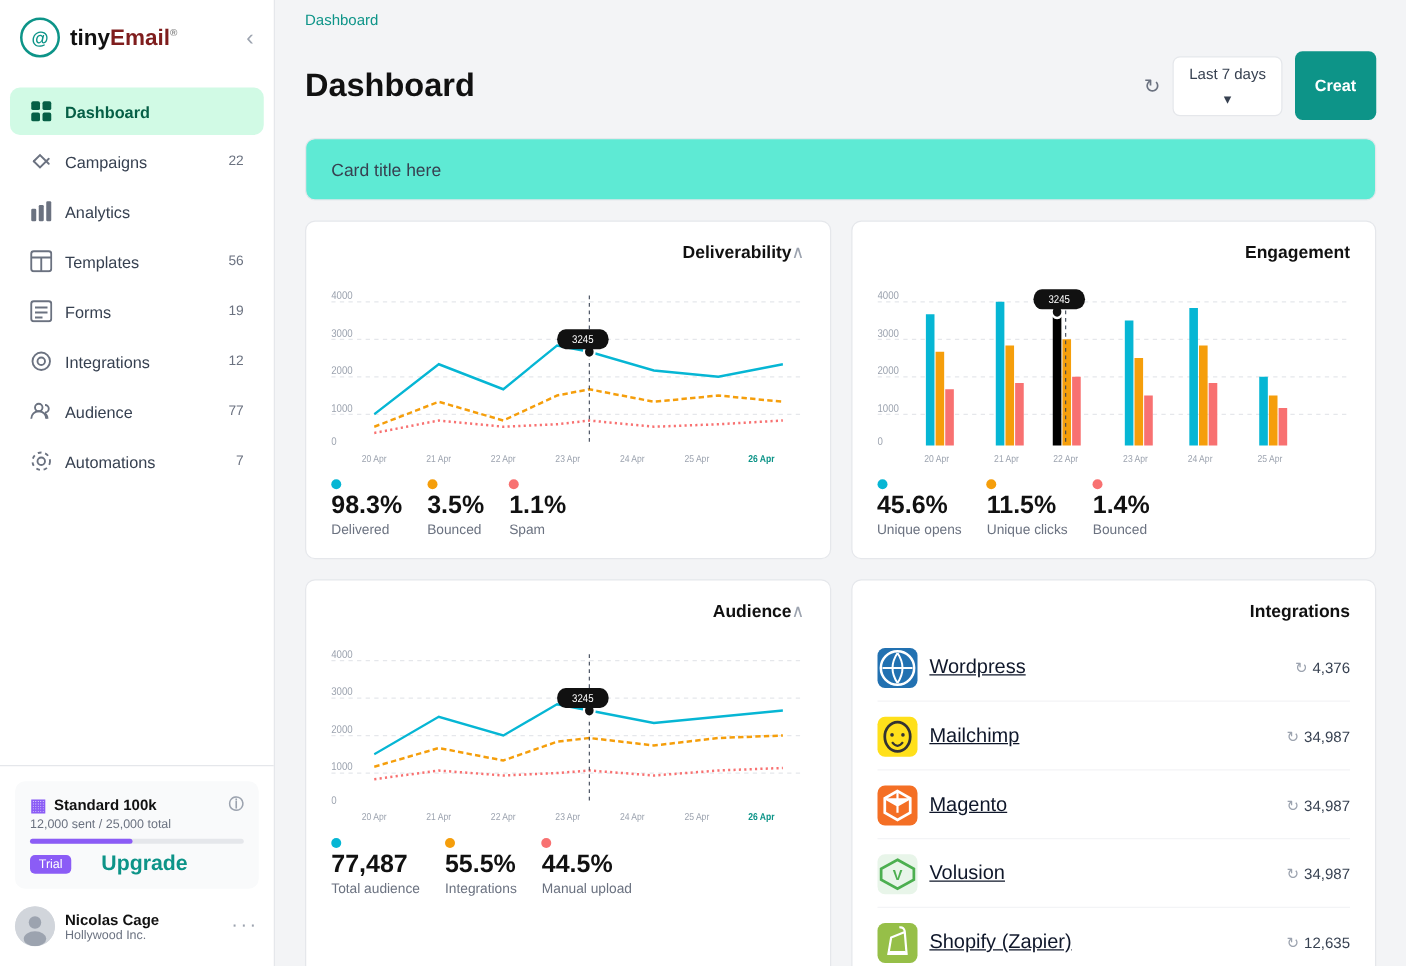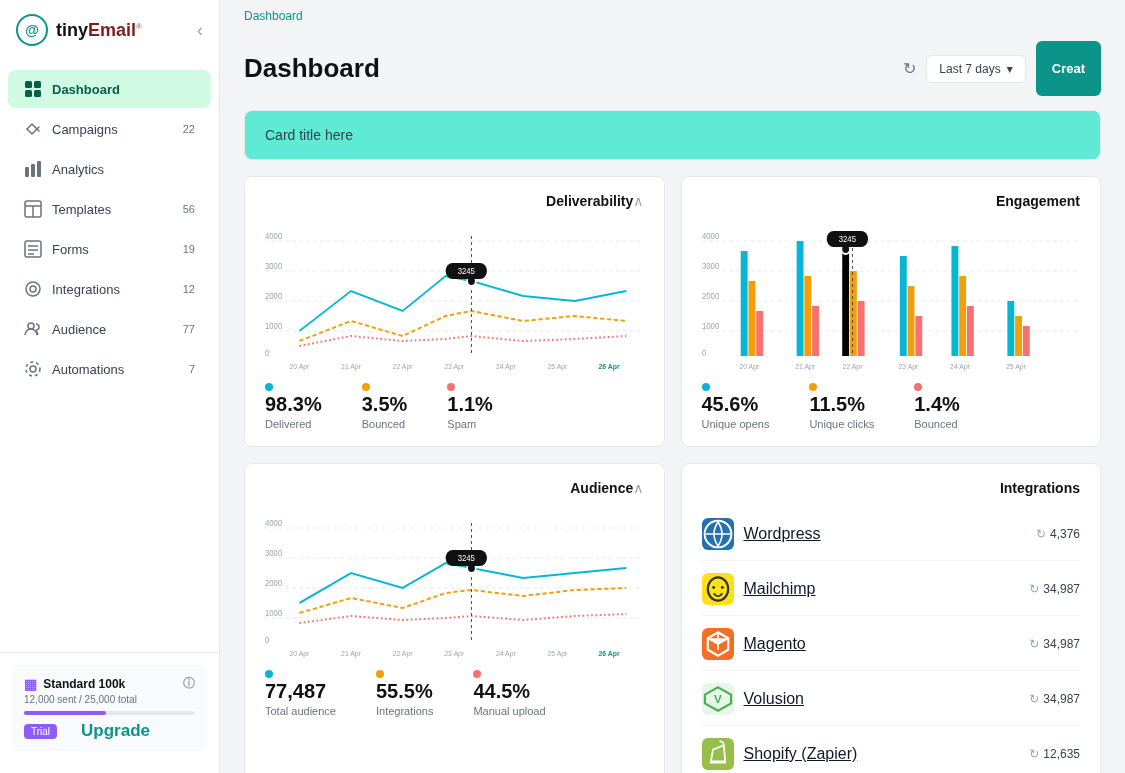--- a/index.html
+++ b/index.html
@@ -52,37 +52,37 @@
     .user-company { font-size: 10px; color: #6b7280; }
     .user-menu { color: #9ca3af; cursor: pointer; font-size: 16px; letter-spacing: 2px; }
 
     
     #main { flex: 1; display: flex; flex-direction: column; overflow: hidden; }
     .breadcrumb { font-size: 12px; color: #0d9488; font-weight: 500; }
     .page-title-row { display: flex; align-items: center; justify-content: space-between; padding: 18px 24px 14px; }
     .page-title { font-size: 26px; font-weight: 700; color: #111; }
     .topbar-actions { display: flex; align-items: center; gap: 10px; }
     .refresh-btn { color: #6b7280; cursor: pointer; font-size: 16px; }
-    .date-select { border: 1px solid #e5e7eb; border-radius: 6px; padding: 6px 12px; font-size: 12px; color: #374151; cursor: pointer; display: flex; align-items: center; gap: 6px; background: #fff; }
+    .date-select { border: 1px solid #e5e7eb; border-radius: 6px; padding: 6px 12px; font-size: 12px; color: #374151; cursor: pointer; display: flex; align-items: center; gap: 6px; background: #fff; flex-direction: column; }
     .create-btn { background: #0d9488; color: #fff; border: none; border-radius: 6px; padding: 20px 16px; font-size: 13px; font-weight: 600; cursor: pointer; }
 
     .content-area { flex: 1; overflow-y: auto; padding: 0 24px 24px; }
     .card-title-banner { background: #5eead4; border-radius: 8px; padding: 16px 20px; margin-bottom: 16px; font-size: 14px; font-weight: 500; color: #374151; border: 1px solid #e5e7eb; }
 
     .dashboard-grid { display: grid; grid-template-columns: 1fr 1fr; gap: 16px; }
 
     .card { background: #fff; border-radius: 8px; border: 1px solid #e5e7eb; padding: 16px 20px; }
 
     .card-header { display: flex; align-items: center; justify-content: flex-end; margin-bottom: 12px; }
     .card-header-title { font-size: 14px; font-weight: 600; color: #111; }
     .card-collapse { color: #9ca3af; cursor: pointer; font-size: 14px; }
 
     .chart-area { position: relative; height: 150px; margin-bottom: 12px; }
 
-    .metrics-row { display: flex; gap: 40px; }
+    .metrics-row { display: flex; gap: 20px; }
     .metric { display: flex; flex-direction: column; gap: 2px; }
     .metric-dot { width: 8px; height: 8px; border-radius: 50%; display: inline-block; margin-right: 4px; }
     .metric-label-row { display: flex; align-items: center; font-size: 11px; color: #6b7280; }
     .metric-value { font-size: 20px; font-weight: 700; color: #111; }
     .metric-sub { font-size: 11px; color: #6b7280; }
 
     
     .integration-list { display: flex; flex-direction: column; gap: 2px; }
     .integration-item { display: flex; align-items: center; justify-content: space-between; padding: 10px 0; border-bottom: 1px solid #f3f4f6; }
     .integration-item:last-child { border-bottom: none; }
@@ -228,20 +228,36 @@
         <span style="color:#9ca3af; font-size:12px; margin-left:auto; cursor:pointer;">ⓘ</span>
       </div>
       <div class="plan-sub">12,000 sent / 25,000 total</div>
       <div class="plan-bar">
         <div class="plan-bar-fill"></div>
       </div>
       <div class="plan-actions">
         <span class="trial-badge">Trial</span>
         <span class="upgrade-btn">Upgrade</span>
       </div>
+    </div>
+    <div class="user-row">
+      <div class="user-info">
+        <div class="avatar">
+          <svg viewBox="0 0 32 32" fill="none" width="32" height="32">
+              <circle cx="16" cy="16" r="16" fill="#d1d5db"></circle>
+              <circle cx="16" cy="13" r="5" fill="#9ca3af"></circle>
+              <ellipse cx="16" cy="26" rx="9" ry="6" fill="#9ca3af"></ellipse>
+            </svg>
+        </div>
+        <div>
+          <div class="user-name">Nicolas Cage</div>
+          <div class="user-company">Hollywood Inc.</div>
+        </div>
+      </div>
+      <div class="user-menu">···</div>
     </div>
   </div>
 </div>
 
 <div id="main">
 
   <div style="padding: 8px 24px 0; background:#f3f4f6;">
     <span class="breadcrumb">Dashboard</span>
   </div>
 

